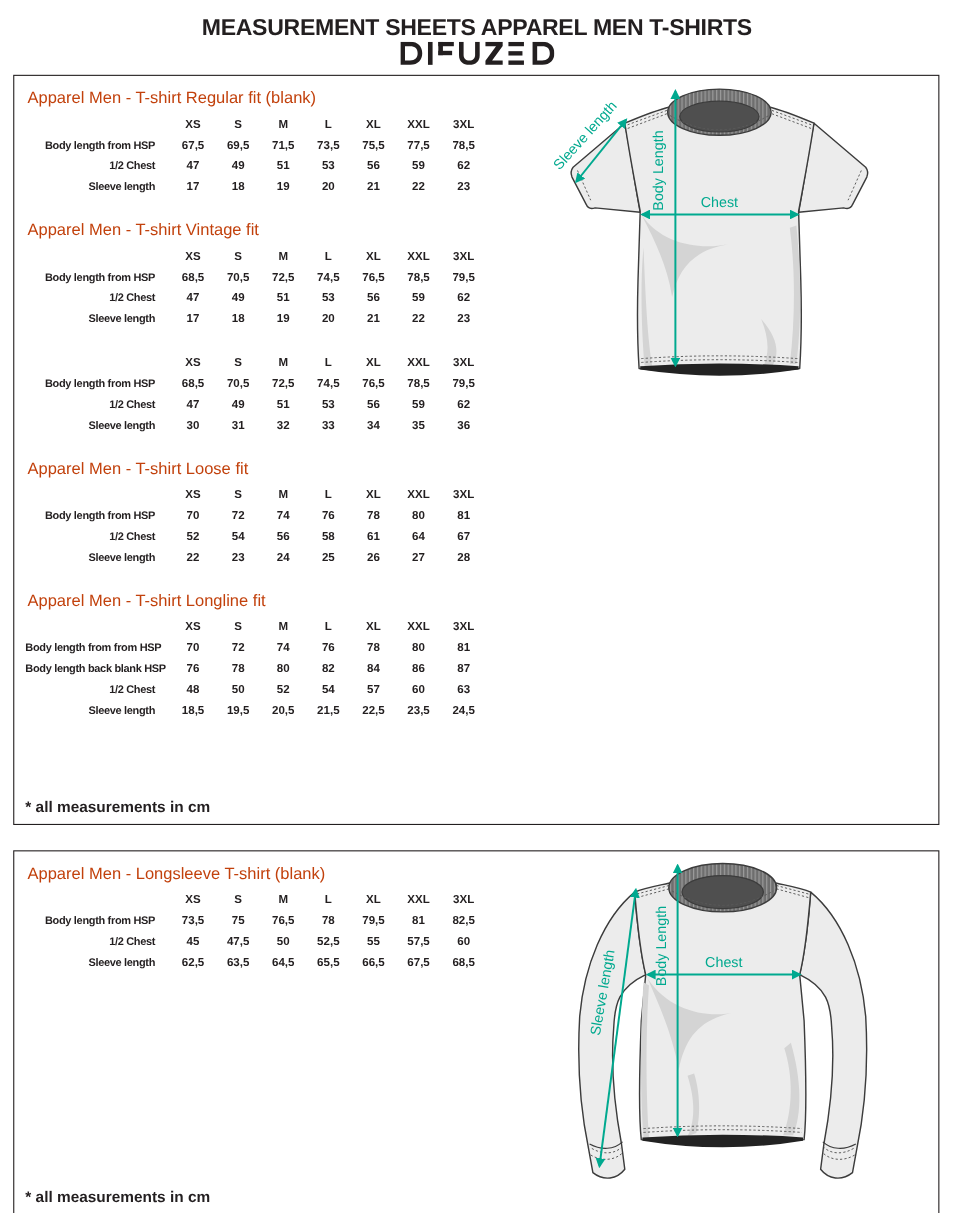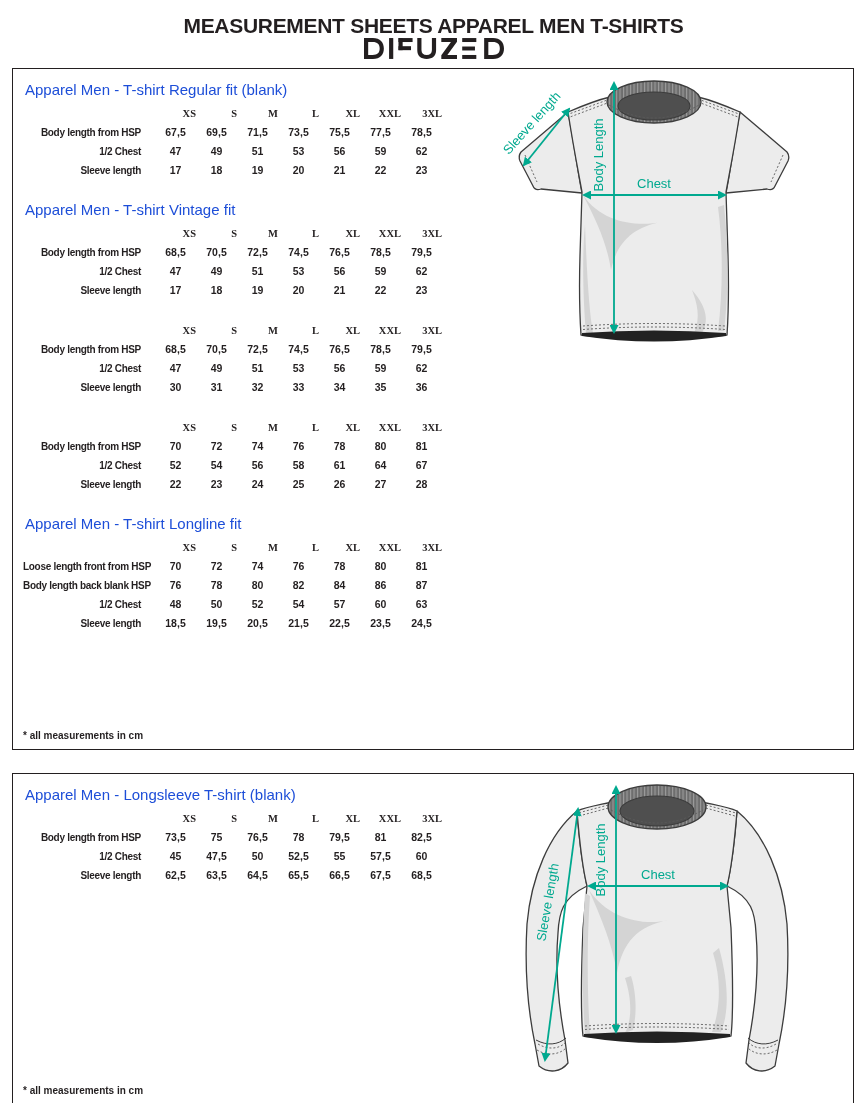--- a/index.html
+++ b/index.html
@@ -20,34 +20,34 @@
     position:relative;margin:0 12px;border:1px solid #231F20;background:#fff;
     box-sizing:border-box;
   }
   .panel-1{height:682px;margin-bottom:23px;}
   .panel-2{height:332px;}
   .tables-col{
     position:absolute;left:10px;top:12px;
     display:flex;flex-direction:column;gap:21px;
   }
   .mtitle{
-    font-size:15px;font-weight:400;margin:0 0 6px 2px;color:#1d4ed8;
+    font-size:15px;font-weight:400;margin:0 0 6px 2px;color:#c2410c;
   }
   .mgrid{
     display:grid;grid-template-columns:132px repeat(7,41px);
   }
   .cell{
     height:19px;line-height:19px;font-size:10.5px;font-weight:700;color:#231F20;
     white-space:nowrap;
   }
-  .hcell{text-align:right;font-family:Liberation Serif, serif;}
+  .hcell{text-align:center;}
   .vcell{text-align:center;}
   .lcell{text-align:right;padding-right:14px;font-size:10px;letter-spacing:-0.3px;}
   .footnote{
-    position:absolute;left:10px;bottom:8px;font-size:10px;font-weight:700;
+    position:absolute;left:10px;bottom:8px;font-size:14px;font-weight:700;
   }
   .diagram{position:absolute;right:6px;}
   .panel-1 .diagram{top:6px;}
   .panel-2 .diagram{top:4px;}
 </style>
 </head>
 <body>
 
 <header class="page-header">
   <h1 class="page-title">MEASUREMENT SHEETS APPAREL MEN T-SHIRTS</h1>
@@ -174,20 +174,21 @@
           <div class="cell vcell">30</div>
           <div class="cell vcell">31</div>
           <div class="cell vcell">32</div>
           <div class="cell vcell">33</div>
           <div class="cell vcell">34</div>
           <div class="cell vcell">35</div>
           <div class="cell vcell">36</div>
         </div>
       </div>
       <div class="mtable">
+        <div class="mtitle">Apparel Men - T-shirt Loose fit</div>
         <div class="mgrid">
           <div class="cell lcell"></div>
           <div class="cell hcell">XS</div>
           <div class="cell hcell">S</div>
           <div class="cell hcell">M</div>
           <div class="cell hcell">L</div>
           <div class="cell hcell">XL</div>
           <div class="cell hcell">XXL</div>
           <div class="cell hcell">3XL</div>
           <div class="cell lcell">Body length from HSP</div>
@@ -220,21 +221,21 @@
         <div class="mtitle">Apparel Men - T-shirt Longline fit</div>
         <div class="mgrid">
           <div class="cell lcell"></div>
           <div class="cell hcell">XS</div>
           <div class="cell hcell">S</div>
           <div class="cell hcell">M</div>
           <div class="cell hcell">L</div>
           <div class="cell hcell">XL</div>
           <div class="cell hcell">XXL</div>
           <div class="cell hcell">3XL</div>
-          <div class="cell lcell">Loose length front from HSP</div>
+          <div class="cell lcell">Body length from from HSP</div>
           <div class="cell vcell">70</div>
           <div class="cell vcell">72</div>
           <div class="cell vcell">74</div>
           <div class="cell vcell">76</div>
           <div class="cell vcell">78</div>
           <div class="cell vcell">80</div>
           <div class="cell vcell">81</div>
           <div class="cell lcell">Body length back blank HSP</div>
           <div class="cell vcell">76</div>
           <div class="cell vcell">78</div>

